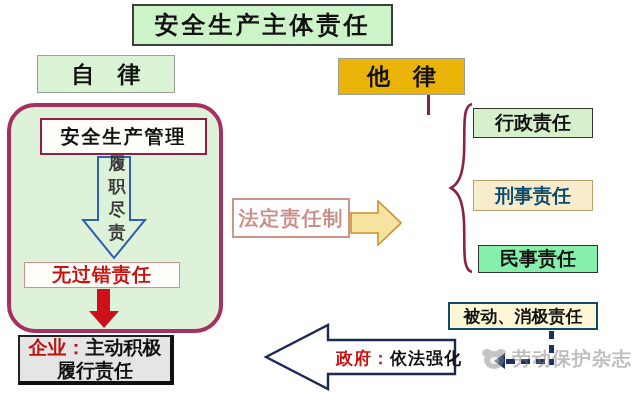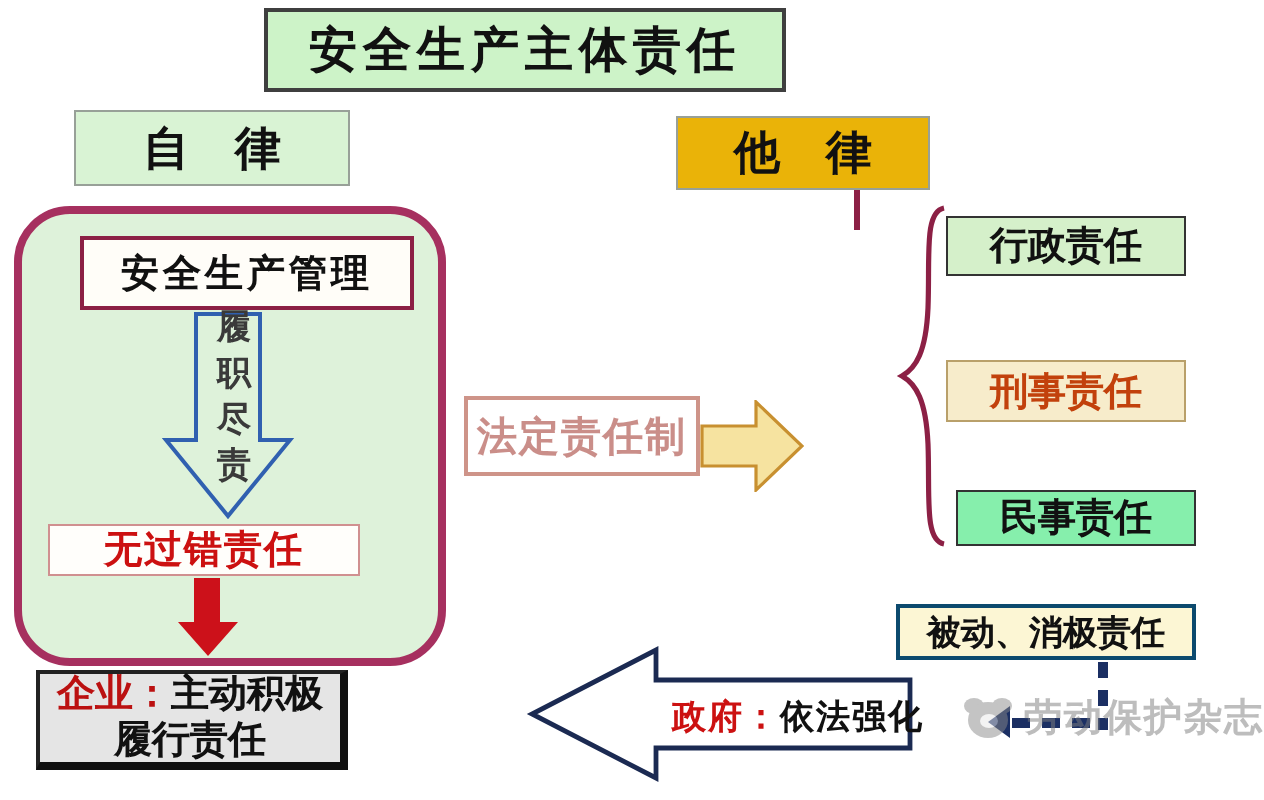--- a/index.html
+++ b/index.html
@@ -28,21 +28,21 @@
   .qiye-box{left:18px;top:335px;width:156px;height:50px;background:#e5e5e5;
             border-top:2px solid #222;border-left:2px solid #222;border-right:4px solid #101010;border-bottom:4px solid #101010;
             font-size:19px;flex-direction:column;line-height:23px;}
   .qiye-prefix{color:#bb1111;}
   
   .faint-box{left:232px;top:198px;width:118px;height:40px;background:rgba(255,255,255,.35);
              border:2px solid rgba(165,60,40,.55);font-size:20px;color:rgba(150,30,20,.5);letter-spacing:1px;}
   .faint-arrow-svg{position:absolute;left:350px;top:200px;}
   
   .xz-box{left:473px;top:108px;width:120px;height:30px;background:#d5f0ca;border:1.5px solid #333;font-size:19px;}
-  .xs-box{left:473px;top:180px;width:120px;height:31px;background:#f7eccb;border:1.5px solid #b9a06a;font-size:19px;color:#c2410c;}
+  .xs-box{left:473px;top:180px;width:120px;height:31px;background:#f7eccb;border:1.5px solid #b9a06a;font-size:19px;color:#0c4a6e;}
   .ms-box{left:478px;top:245px;width:120px;height:28px;background:#86efac;border:1.5px solid #333;font-size:19px;}
   .brace-svg{position:absolute;left:448px;top:102px;}
   .bd-box{left:448px;top:302px;width:150px;height:28px;background:#fcf6d4;border:2px solid #0c4a6e;font-size:17px;}
   
   .dash-v{position:absolute;left:549px;top:331px;width:5px;height:34px;
           background:repeating-linear-gradient(to bottom,#1b2f63 0 8px,transparent 8px 14px);}
   .dash-h{position:absolute;left:506px;top:359px;width:44px;height:5px;
           background:repeating-linear-gradient(to right,#1b2f63 0 9px,transparent 9px 15px);}
   .dash-head{position:absolute;left:494px;top:353px;width:0;height:0;
              border-top:8px solid transparent;border-bottom:8px solid transparent;border-right:11px solid #1b2f63;}

